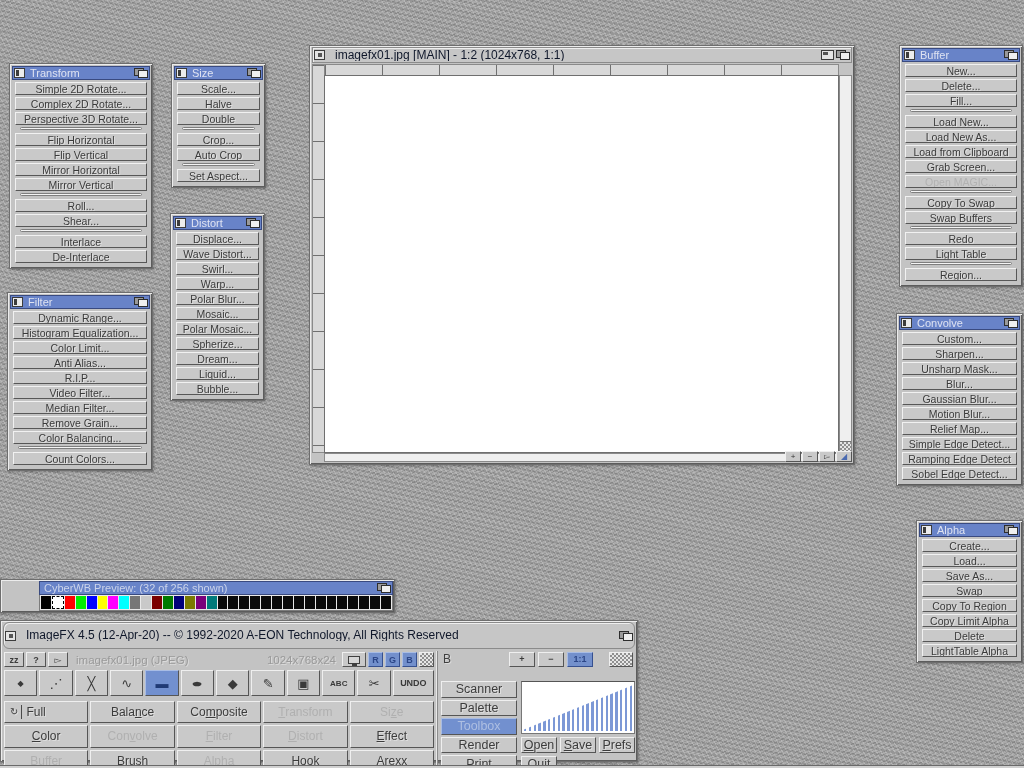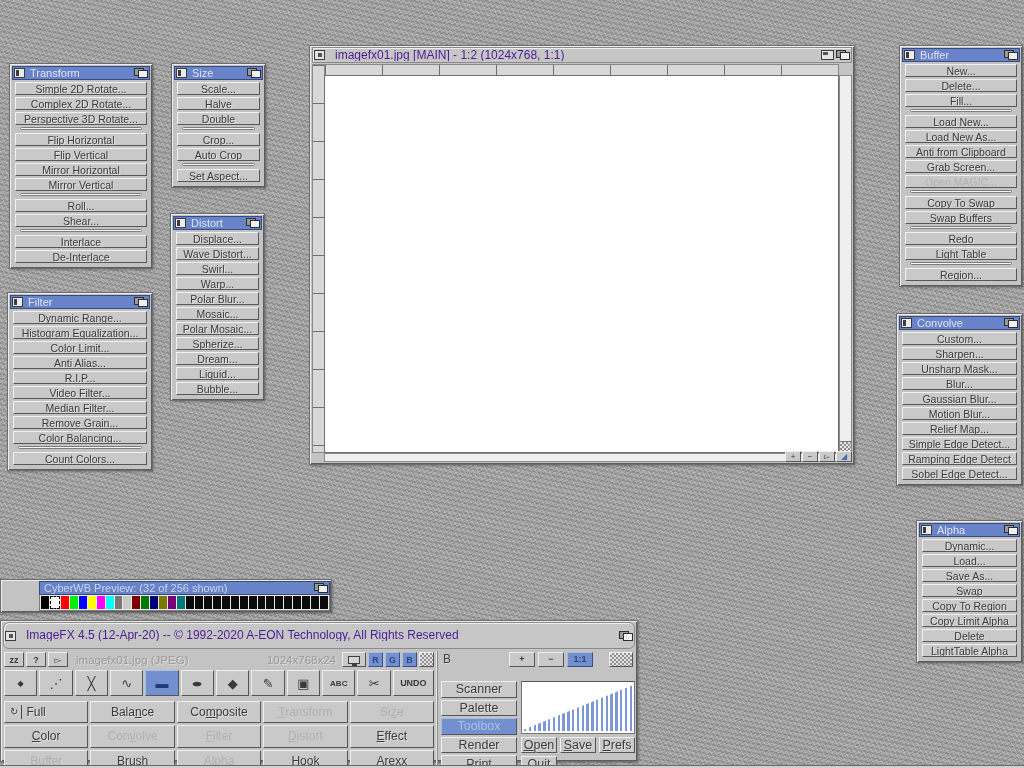--- a/index.html
+++ b/index.html
@@ -30,21 +30,21 @@
   .win {
     position:absolute; background:#c3c3c3;
     border:1px solid #6e6e6e;
     box-shadow: inset 1px 1px 0 #ececec, inset -1px -1px 0 #5c5c5c, 1px 1px 2px rgba(0,0,0,.25);
     padding:2px;
   }
   .tbar { display:flex; align-items:center; height:14px; gap:2px; padding:0 1px; }
   .tbar-blue { background:#6883c8; border:1px solid #394a80; }
   .tbar-gray { background:#c6c6c6; border:1px solid #8b8b8b; box-shadow:inset 1px 1px 0 #eee; }
   .ttext { flex:1; font-size:11px; line-height:11px; color:#dfe3f2; white-space:nowrap; overflow:hidden; padding-left:3px; }
-  .ttext-gray { color:#4c1d95; }
+  .ttext-gray { color:#0f172a; }
   .pgad { width:11px; height:10px; background:#ececec; border:1px solid #3c3c3c; position:relative; flex:none; }
   .pgad::before { content:""; position:absolute; left:1px; top:1px; bottom:1px; width:3px; background:#3c3c3c; }
   .gdepth { width:14px; height:10px; position:relative; flex:none; }
   .gdepth::before { content:""; position:absolute; left:0; top:0; width:8px; height:6px; border:1px solid #2e2e2e; background:#9a9a9a; }
   .gdepth::after  { content:""; position:absolute; right:0; bottom:0; width:8px; height:6px; border:1px solid #2e2e2e; background:#efefef; }
   .gclose { width:11px; height:10px; background:#e4e4e4; border:1px solid #3c3c3c; position:relative; flex:none; }
   .gclose::before { content:""; position:absolute; left:3px; top:2px; width:4px; height:4px; background:#555; }
   .gzoom { width:13px; height:10px; background:#e4e4e4; border:1px solid #3c3c3c; position:relative; flex:none; }
   .gzoom::before { content:""; position:absolute; left:1px; top:1px; width:5px; height:3px; background:#555; }
 
@@ -259,21 +259,21 @@
       <span class="ttext">Buffer</span>
       <span class="gdepth"></span>
     </div>
     <div class="pbody">
         <div class="pbtn">New...</div>
         <div class="pbtn">Delete...</div>
         <div class="pbtn">Fill...</div>
         <div class="pdiv"></div>
         <div class="pbtn">Load New...</div>
         <div class="pbtn">Load New As...</div>
-        <div class="pbtn">Anti from Clipboard</div>
+        <div class="pbtn">Load from Clipboard</div>
         <div class="pbtn">Grab Screen...</div>
         <div class="pbtn ghost">Open MAGIC...</div>
         <div class="pdiv"></div>
         <div class="pbtn">Copy To Swap</div>
         <div class="pbtn">Swap Buffers</div>
         <div class="pdiv"></div>
         <div class="pbtn">Redo</div>
         <div class="pbtn">Light Table</div>
         <div class="pdiv"></div>
         <div class="pbtn">Region...</div>
@@ -300,21 +300,21 @@
       </div>
   </div>
 
   <div class="win" style="left:916px; top:520px; width:107px;">
     <div class="tbar tbar-blue">
       <span class="pgad"></span>
       <span class="ttext">Alpha</span>
       <span class="gdepth"></span>
     </div>
     <div class="pbody">
-        <div class="pbtn">Dynamic...</div>
+        <div class="pbtn">Create...</div>
         <div class="pbtn">Load...</div>
         <div class="pbtn">Save As...</div>
         <div class="pbtn">Swap</div>
         <div class="pbtn">Copy To Region</div>
         <div class="pbtn">Copy Limit Alpha</div>
         <div class="pbtn">Delete</div>
         <div class="pbtn">LightTable Alpha</div>
       </div>
   </div>
 
@@ -335,21 +335,21 @@
       <div class="htrack"></div>
       <div class="imgctl">
         <div class="cbtn">+</div>
         <div class="cbtn">−</div>
         <div class="cbtn">▻</div>
         <div class="cbtn ramp">◢</div>
       </div>
     </div>
   </div>
 
-  <div class="win" id="win-cyberwb" style="left:0; top:579px; width:332px;padding-left:38px;">
+  <div class="win" id="win-cyberwb" style="left:0; top:579px; width:395px;padding-left:38px;">
     <div class="tbar tbar-blue">
       <span class="ttext" style="color:#ccd4ea;">CyberWB Preview:  (32 of 256 shown)</span>
       <span class="gdepth"></span>
     </div>
     <div class="swrow">
         <div class="swatch" style="background: rgb(0, 0, 0);"></div>
         <div class="swatch sel" style="background: rgb(255, 255, 255);"></div>
         <div class="swatch" style="background: rgb(255, 0, 0);"></div>
         <div class="swatch" style="background: rgb(0, 238, 0);"></div>
         <div class="swatch" style="background: rgb(0, 0, 255);"></div>

